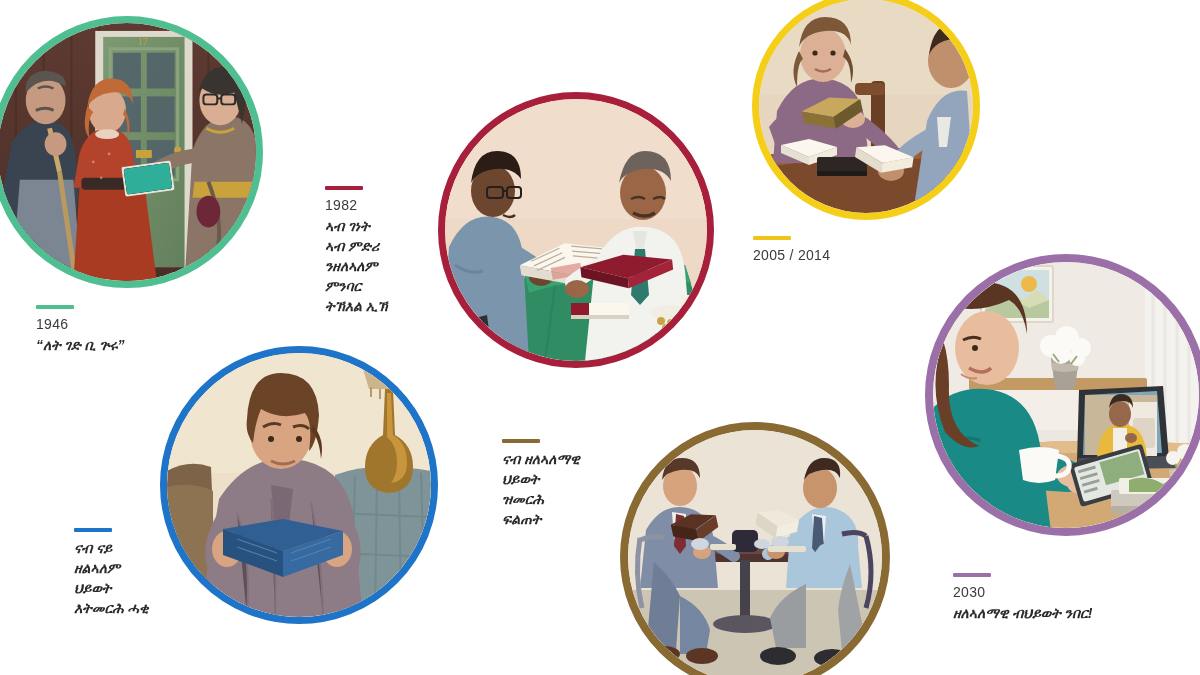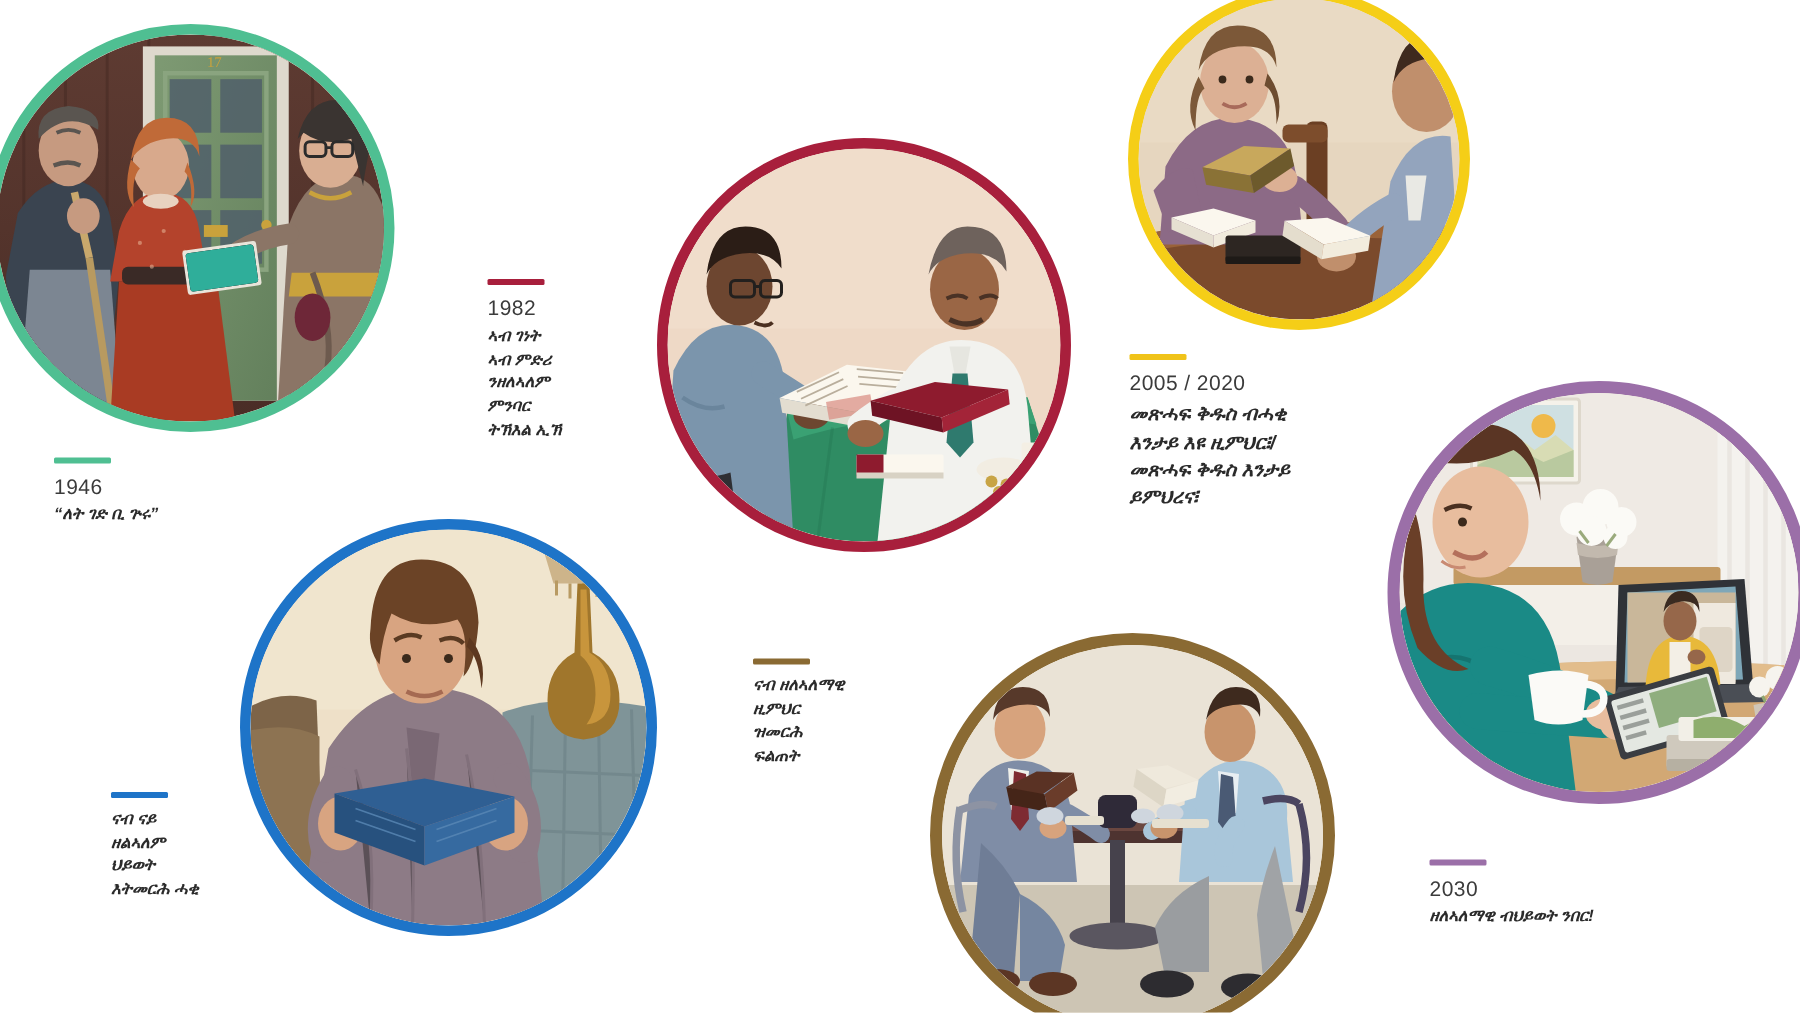--- a/index.html
+++ b/index.html
@@ -51,21 +51,21 @@
   }
   .cap-year {
     font-size: 14px;
     font-weight: 400;
     color: #3b3b3b;
     letter-spacing: 0.3px;
     line-height: 1.15;
     white-space: nowrap;
   }
   .cap-title {
-    font-size: 11px;
+    font-size: 14px;
     font-weight: 700;
     font-style: italic;
     color: #2b2b2b;
     line-height: 1.42;
     margin-top: 4px;
     white-space: pre-line;
   }
   .cap-title.wide { font-size: 13px; }
 </style>
 </head>
@@ -312,25 +312,21 @@
           <path d="M96 152 l28 -6 l30 8 l-30 10z" fill="#fbf7ee"></path>
           <path d="M96 152 l28 12 l0 10 l-28 -12z" fill="#e4ddcd"></path>
           <path d="M154 154 l-30 10 l0 10 l30 -10z" fill="#f2ecdd"></path>
         </g>
       </svg>
     </div>
   </div>
 
   <div class="caption" style="left:753px; top:236px; width:210px;">
     <div class="cap-rule" style="background:#F0C319;"></div>
-    <div class="cap-year">2005 / 2020</div>
-    <div class="cap-title wide">መጽሓፍ ቅዱስ ብሓቂ
-እንታይ እዩ ዚምህር፧/
-መጽሓፍ ቅዱስ እንታይ
-ይምህረና፧</div>
+    <div class="cap-year">2005 / 2014</div>
   </div>
 
   <div class="medallion" style="left:160px; top:346px; width:278px; height:278px; border:7px solid #1E74C8;">
     <div class="scene">
       <svg viewBox="0 0 264 264" preserveAspectRatio="xMidYMid slice" aria-hidden="true">
         <rect x="0" y="0" width="264" height="264" fill="#eee0c8"></rect>
         <rect x="0" y="0" width="264" height="120" fill="#f0e5ce"></rect>
 
         <path d="M0 118 q22 -12 44 -4 l6 150 h-56z" fill="#7d6448"></path>
         <path d="M0 134 q26 -6 46 4 l0 126 h-46z" fill="#8d7352"></path>
@@ -465,21 +461,21 @@
         <ellipse cx="152" cy="112" rx="9" ry="6" fill="#cfd6de"></ellipse>
         <rect x="82" y="114" width="26" height="6" rx="2" fill="#e6e0d0"></rect>
         <rect x="140" y="116" width="38" height="6" rx="2" fill="#e6e0d0"></rect>
       </svg>
     </div>
   </div>
 
   <div class="caption" style="left:502px; top:439px; width:160px;">
     <div class="cap-rule" style="background:#8A6A33;"></div>
     <div class="cap-title">ናብ ዘለኣለማዊ
-ዚምህር
+ህይወት
 ዝመርሕ
 ፍልጠት</div>
   </div>
 
   <div class="medallion" style="left:925px; top:254px; width:282px; height:282px; border:8px solid #9B6FA8;">
     <div class="scene">
       <svg viewBox="0 0 266 266" preserveAspectRatio="xMidYMid slice" aria-hidden="true">
         <rect x="0" y="0" width="266" height="266" fill="#ece7e1"></rect>
         <rect x="0" y="0" width="266" height="140" fill="#efeae4"></rect>
 

